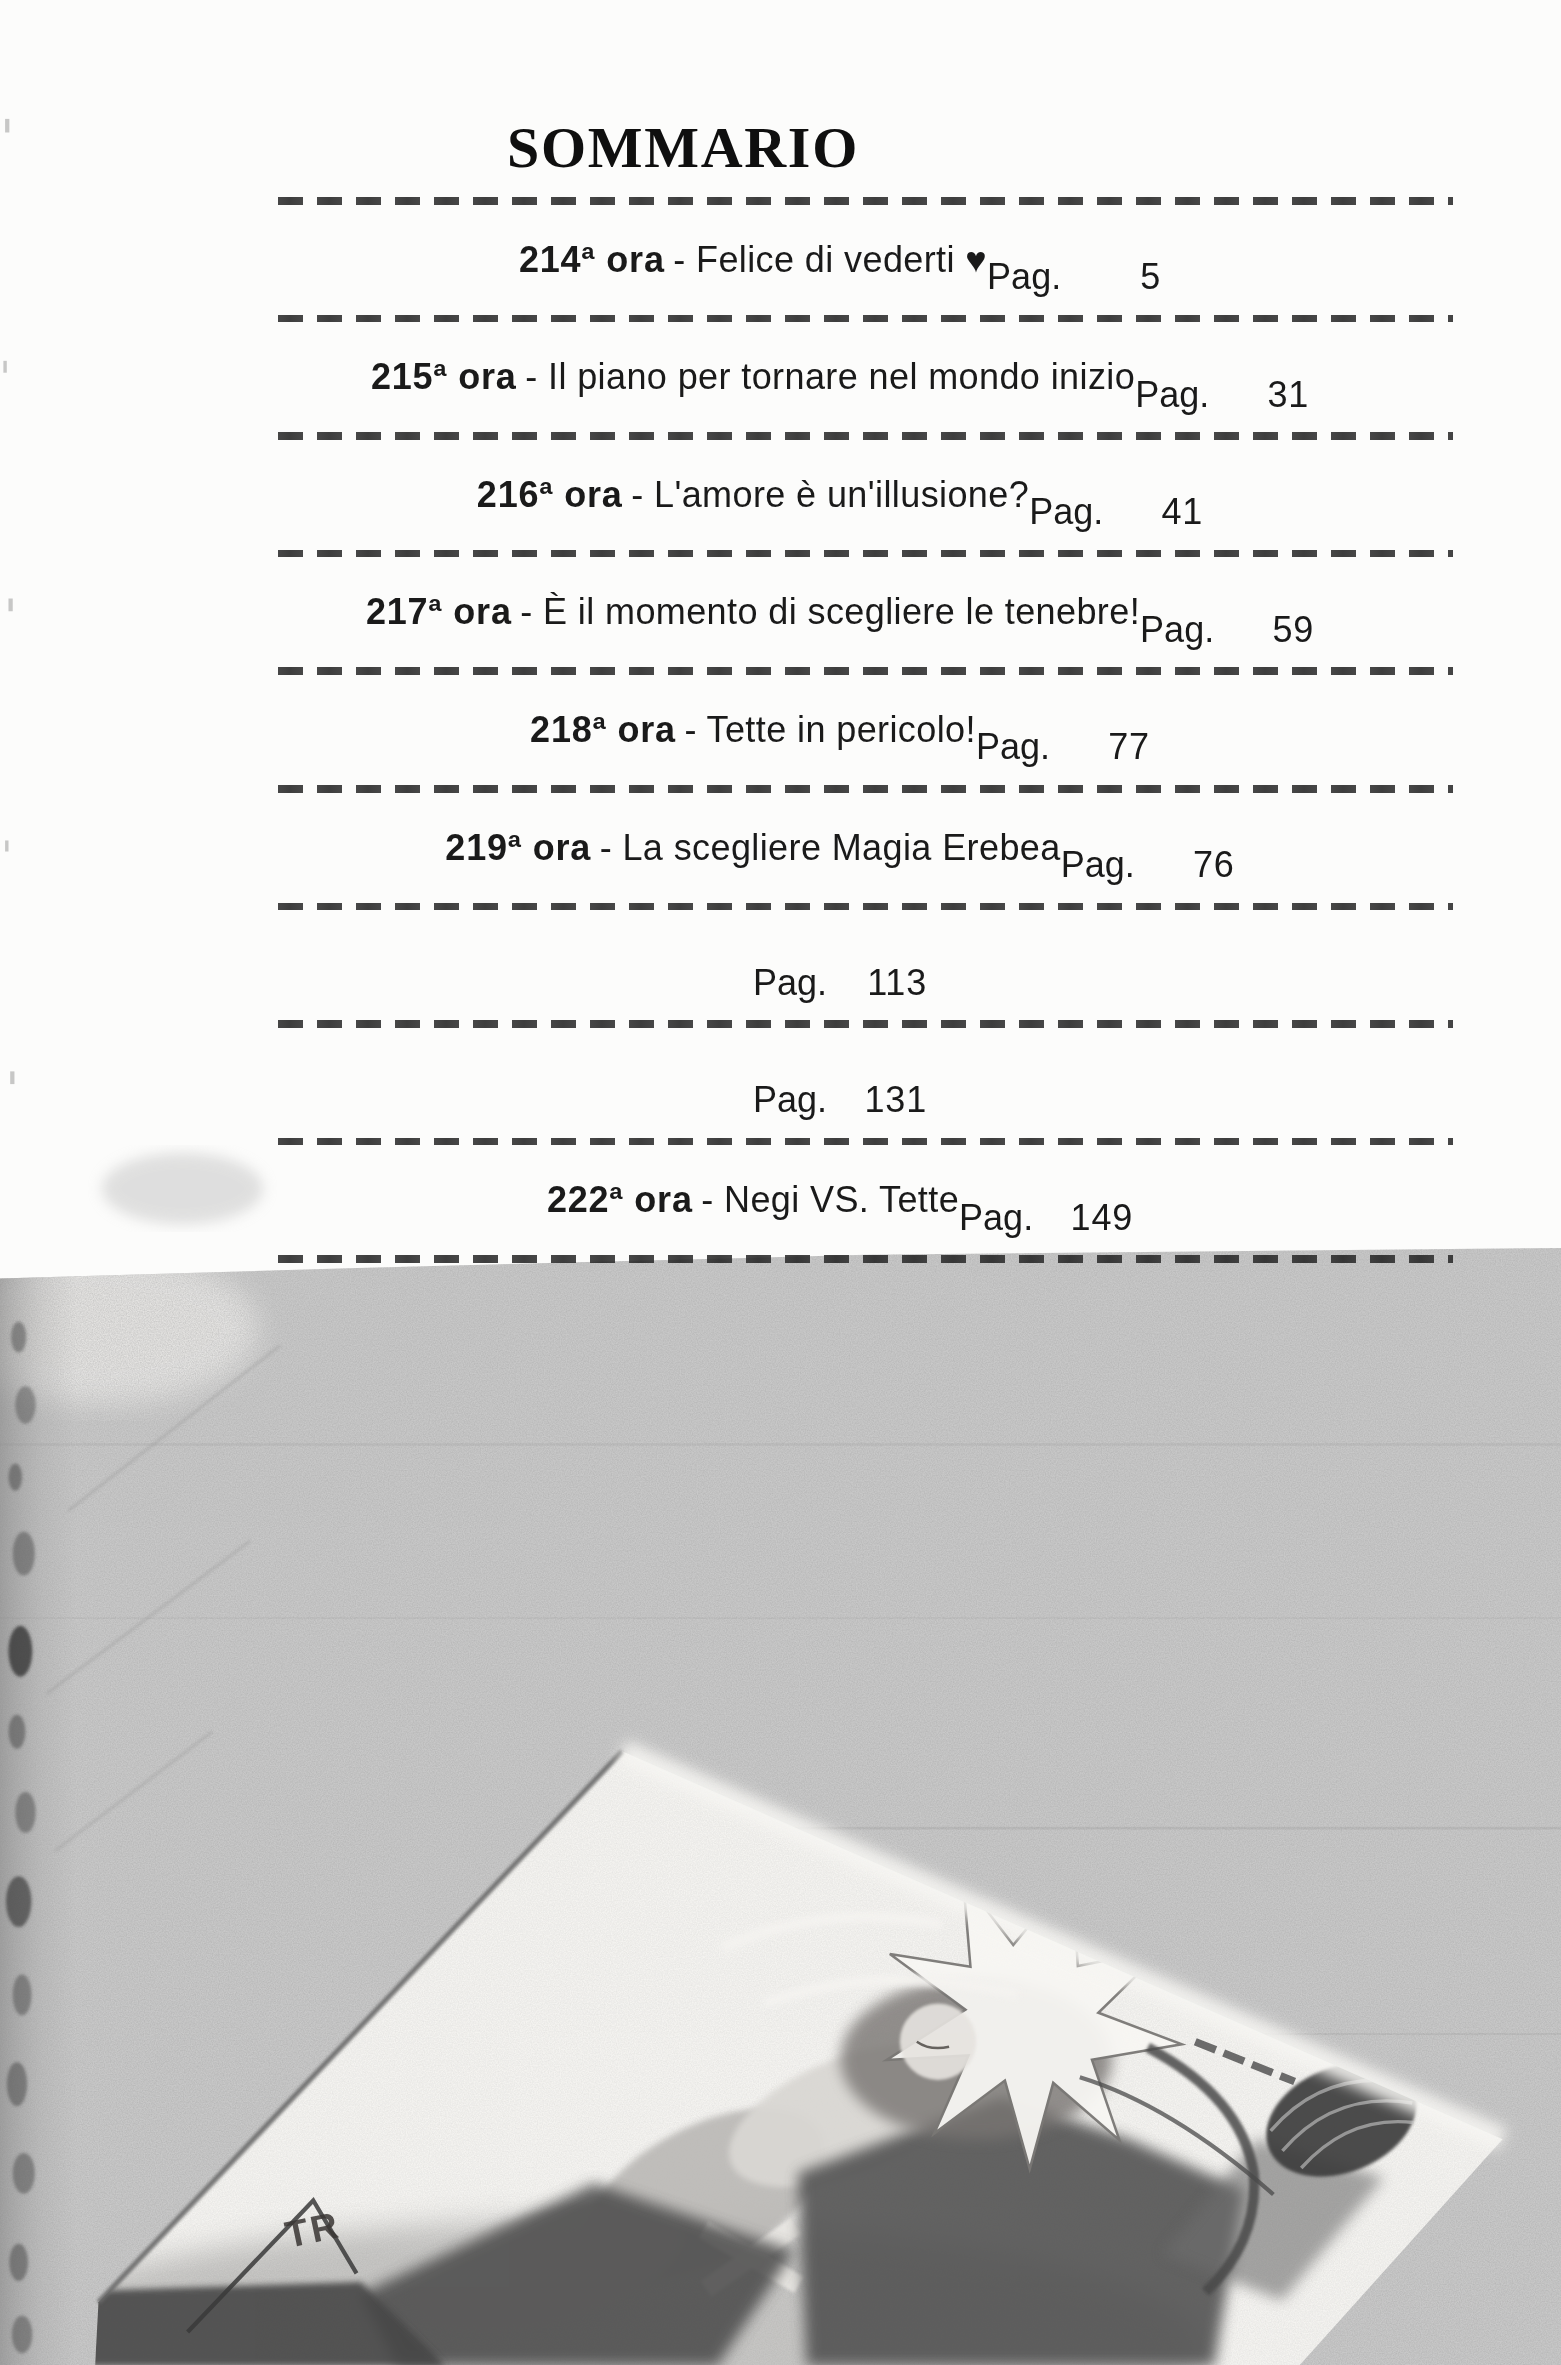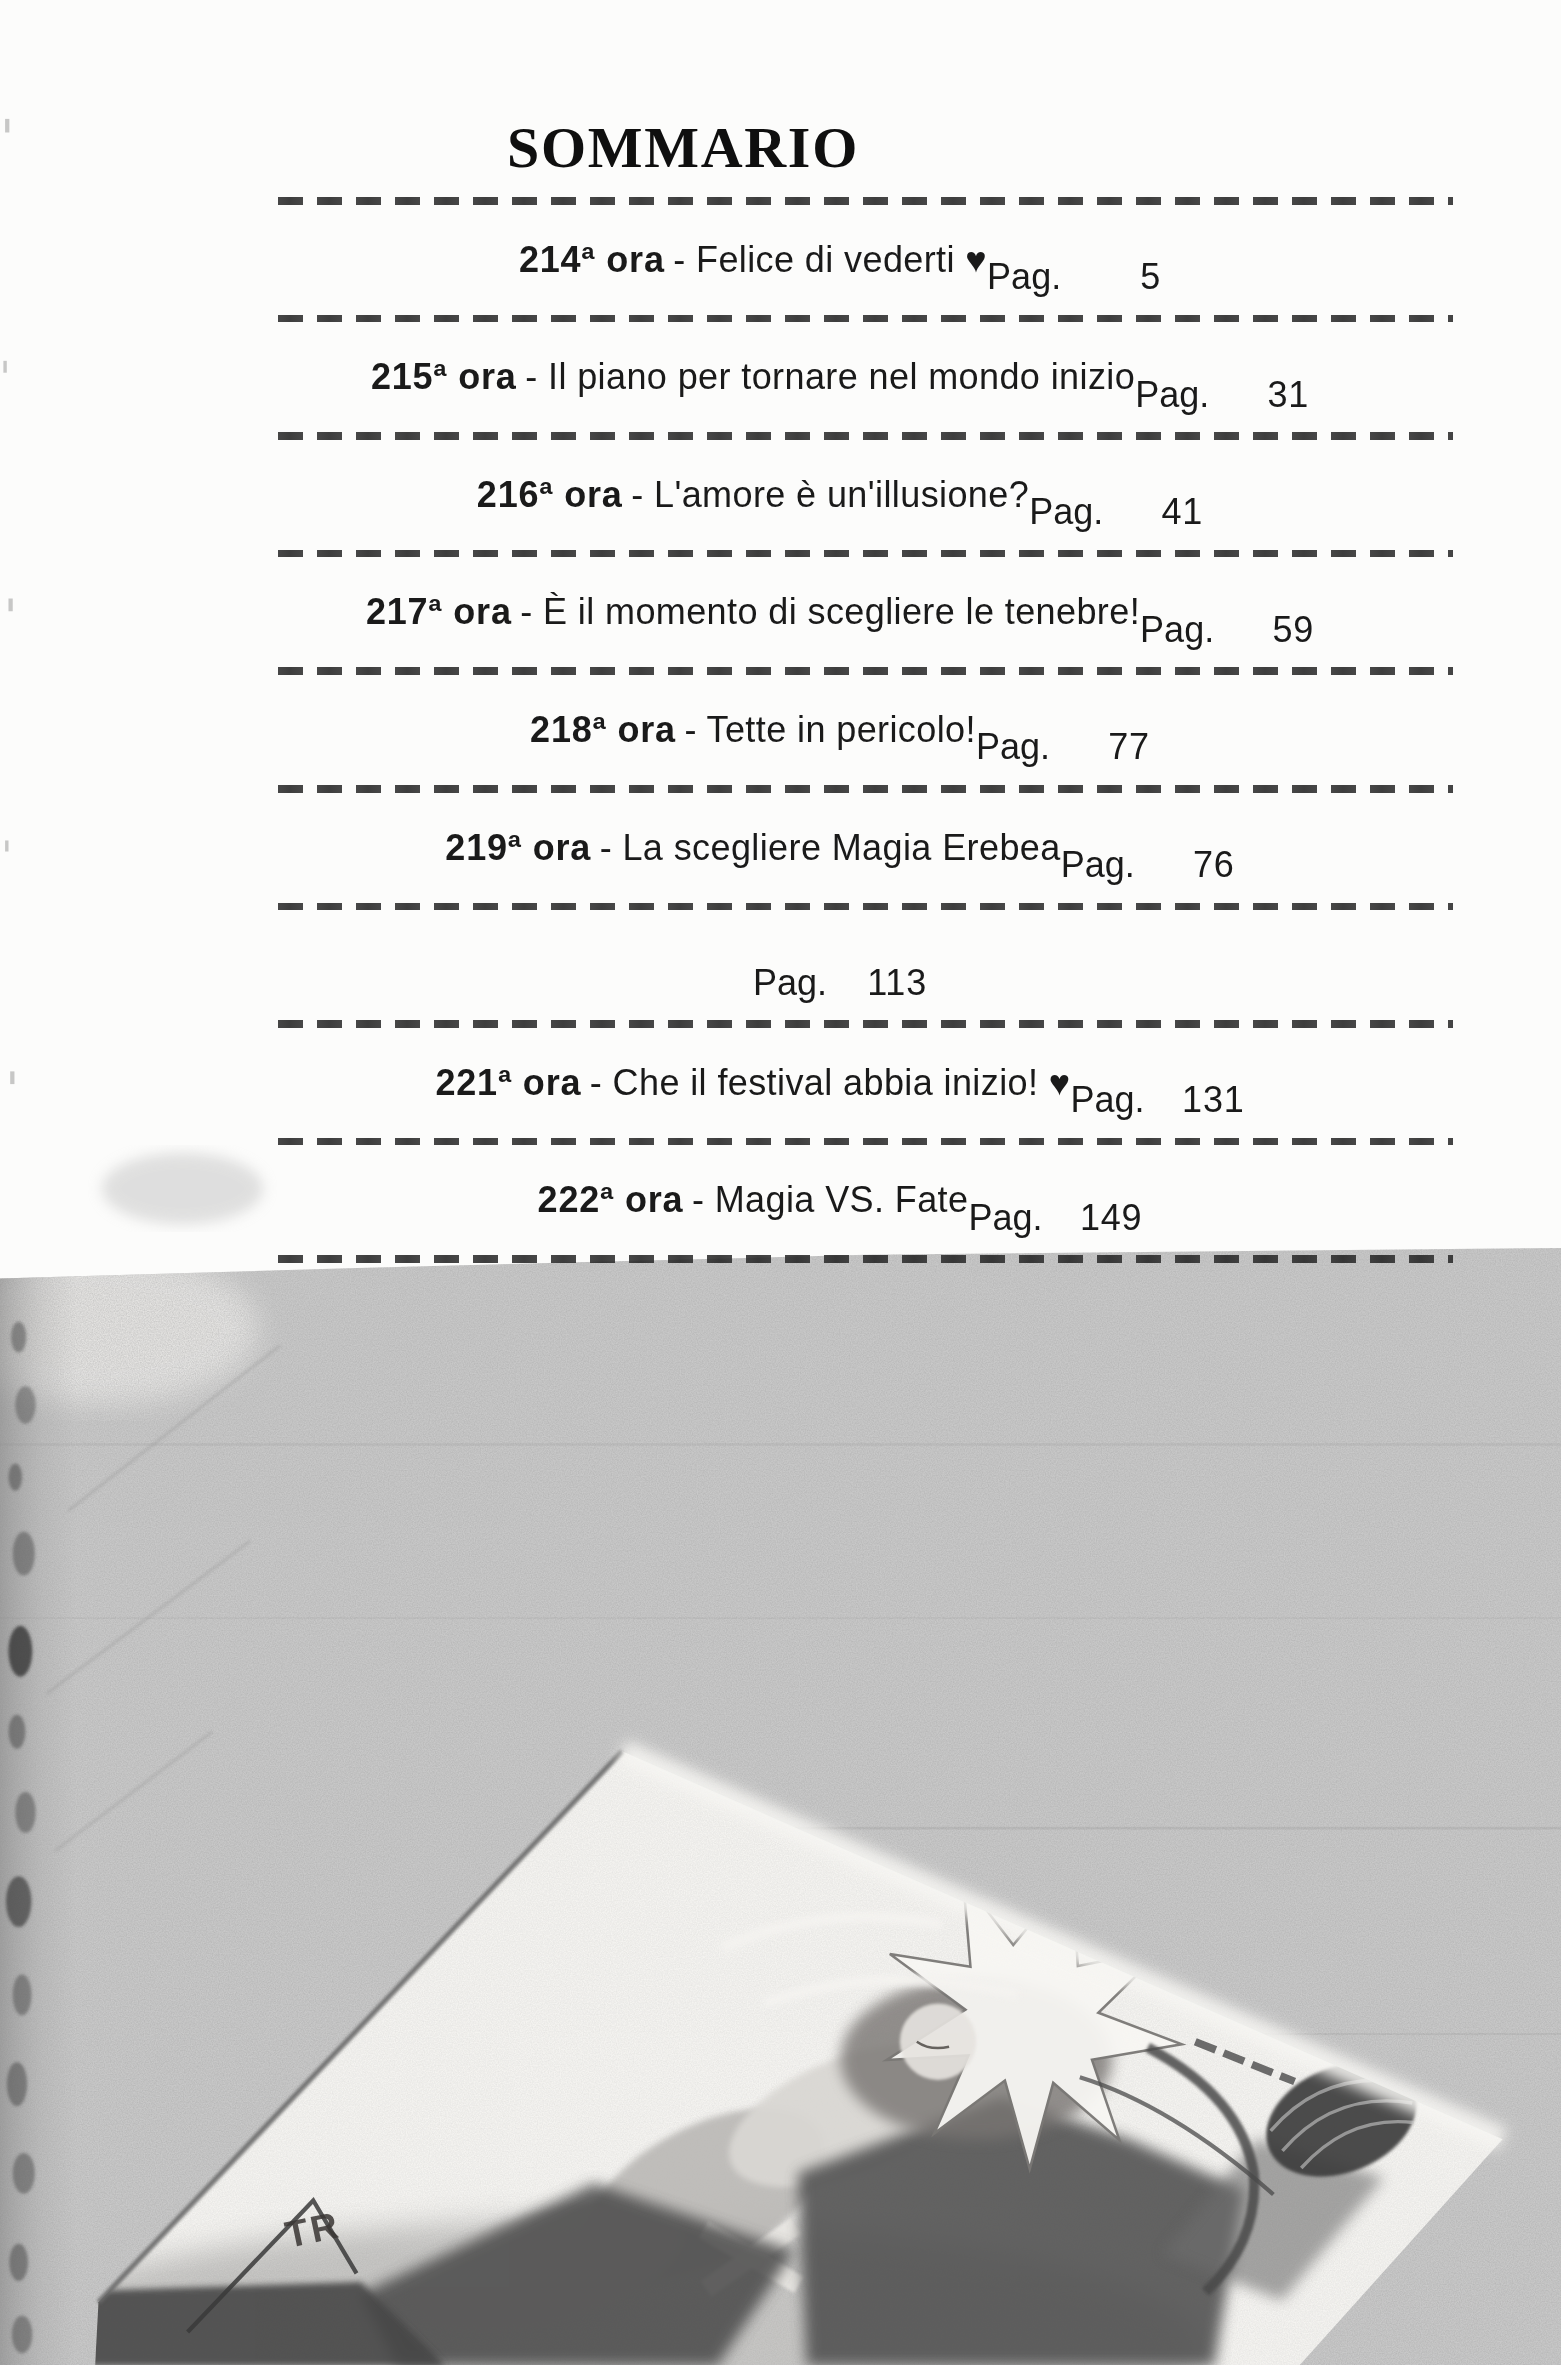--- a/index.html
+++ b/index.html
@@ -240,30 +240,29 @@
 
     <div class="row">
       <div class="pagecol">
           <span class="paglabel">Pag.</span>
           <span class="pagnum">113</span>
         </div>
     </div>
     <div class="sep"></div>
 
     <div class="row">
-      <div class="entry"><span class="chap">221ª ora</span><span class="ttl">- Che il festival abbia inizio! ♥</span></div>
       <div class="pagecol">
           <span class="paglabel">Pag.</span>
           <span class="pagnum">131</span>
         </div>
     </div>
     <div class="sep"></div>
 
     <div class="row">
-      <div class="entry"><span class="chap">222ª ora</span><span class="ttl">- Magia VS. Fate</span></div>
+      <div class="entry"><span class="chap">222ª ora</span><span class="ttl">- Negi VS. Tette</span></div>
       <div class="pagecol">
           <span class="paglabel">Pag.</span>
           <span class="pagnum">149</span>
         </div>
     </div>
     <div class="sep"></div>
   </div>
 
 </div>
 

